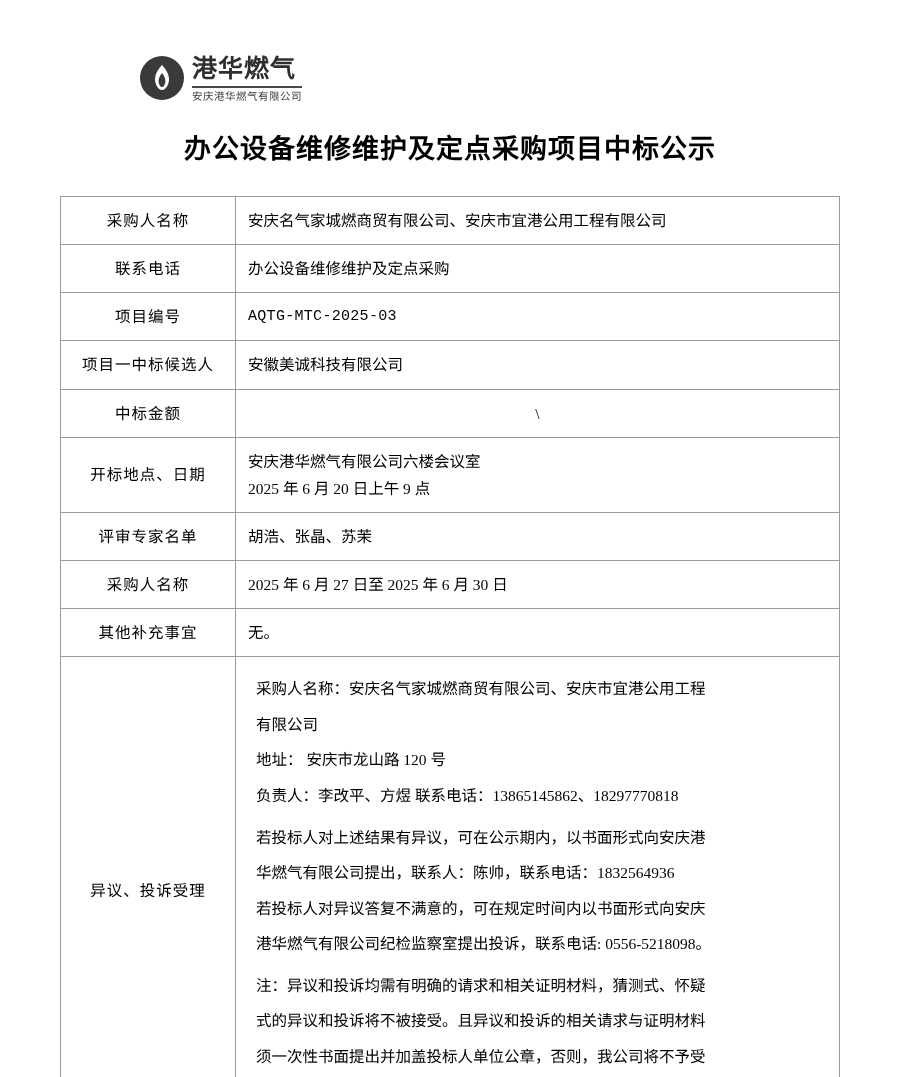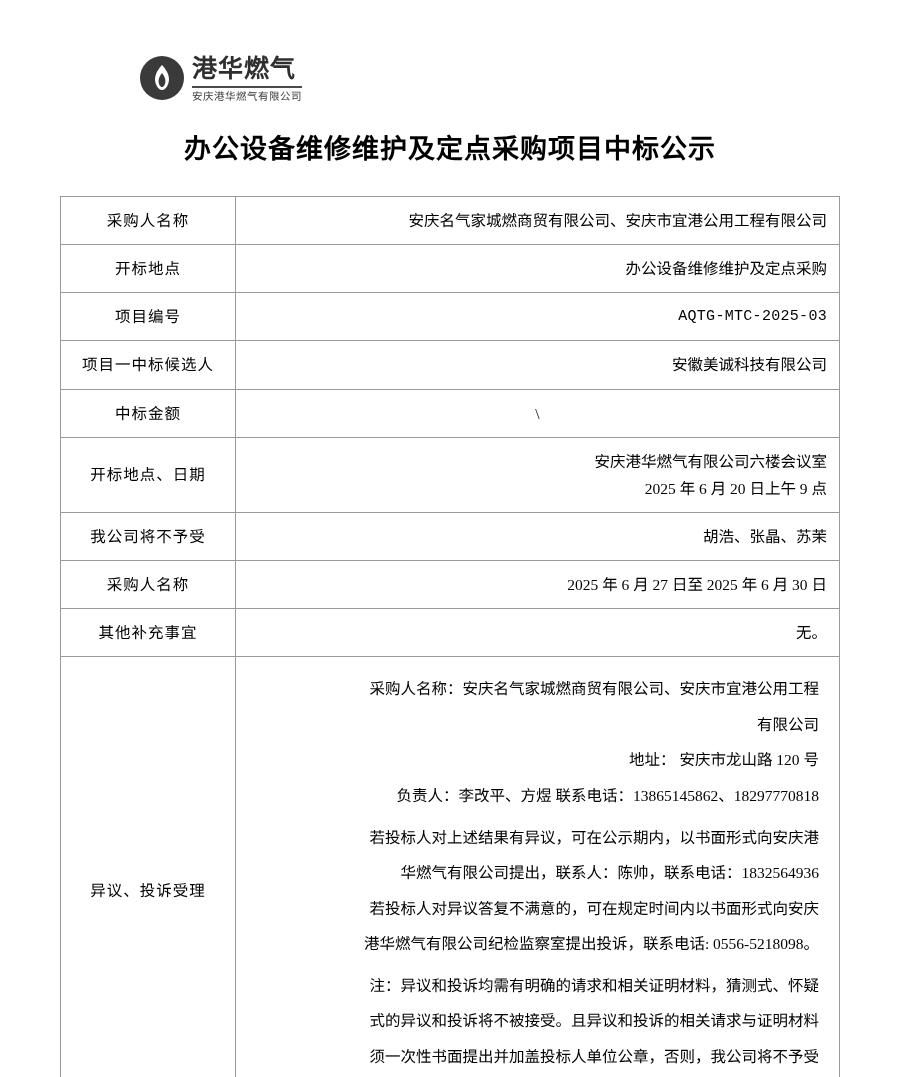--- a/index.html
+++ b/index.html
@@ -86,21 +86,21 @@
     vertical-align: middle;
     line-height: 1.75;
   }
   td.label {
     width: 175px;
     text-align: center;
     letter-spacing: 1px;
     white-space: nowrap;
   }
   td.value {
-    text-align: right;
+    text-align: left;
   }
   td.value.center {
     text-align: center;
   }
   .mono {
     font-family: "Liberation Mono", "DejaVu Sans Mono", monospace;
     font-size: 15px;
     letter-spacing: 0.3px;
   }
   .line { display: block; }
@@ -137,21 +137,21 @@
     <colgroup>
       <col style="width:175px">
       <col>
     </colgroup>
     <tbody>
       <tr>
         <td class="label">采购人名称</td>
         <td class="value">安庆名气家城燃商贸有限公司、安庆市宜港公用工程有限公司</td>
       </tr>
       <tr>
-        <td class="label">开标地点</td>
+        <td class="label">联系电话</td>
         <td class="value">办公设备维修维护及定点采购</td>
       </tr>
       <tr>
         <td class="label">项目编号</td>
         <td class="value mono">AQTG-MTC-2025-03</td>
       </tr>
       <tr>
         <td class="label">项目一中标候选人</td>
         <td class="value">安徽美诚科技有限公司</td>
       </tr>
@@ -160,21 +160,21 @@
         <td class="value center">\</td>
       </tr>
       <tr>
         <td class="label">开标地点、日期</td>
         <td class="value">
           <span class="line">安庆港华燃气有限公司六楼会议室</span>
           <span class="line">2025 年 6 月 20 日上午 9 点</span>
         </td>
       </tr>
       <tr>
-        <td class="label">我公司将不予受</td>
+        <td class="label">评审专家名单</td>
         <td class="value">胡浩、张晶、苏茉</td>
       </tr>
       <tr>
         <td class="label">采购人名称</td>
         <td class="value">2025 年 6 月 27 日至 2025 年 6 月 30 日</td>
       </tr>
       <tr>
         <td class="label">其他补充事宜</td>
         <td class="value">无。</td>
       </tr>

